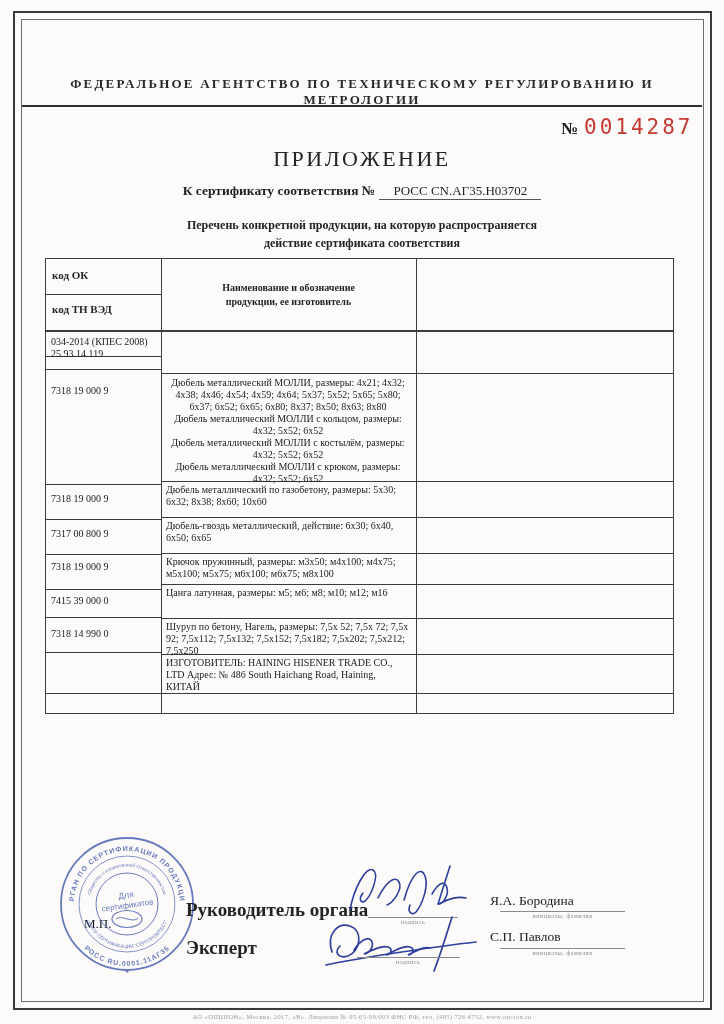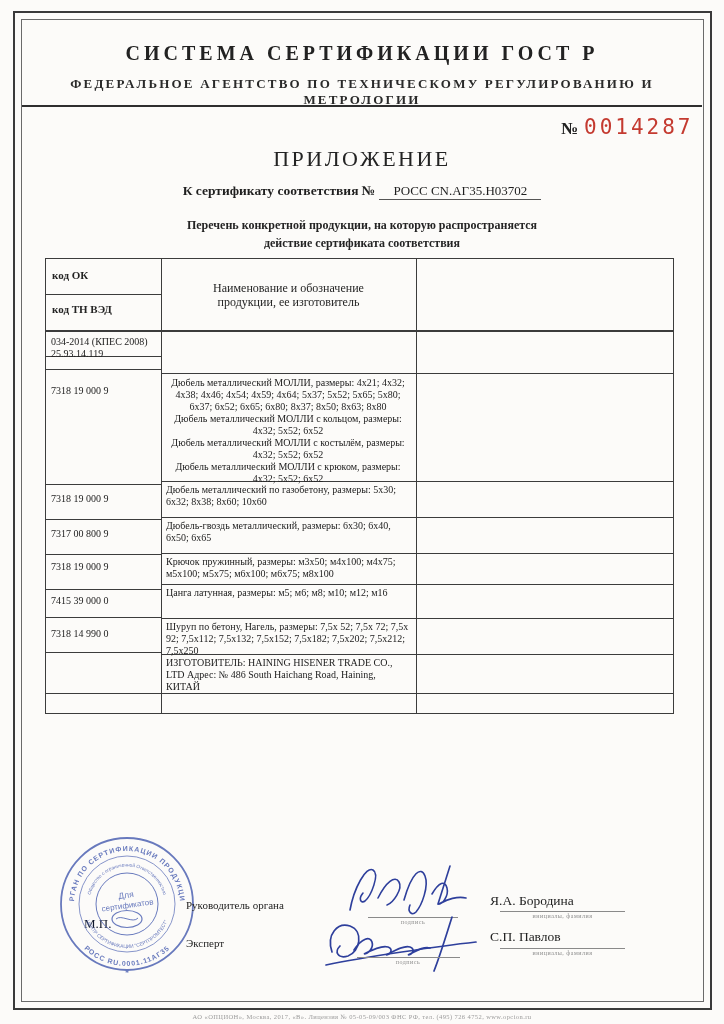--- a/index.html
+++ b/index.html
@@ -14,38 +14,37 @@
   .subtitle{font-weight:bold;font-size:13px;letter-spacing:2.2px;color:#2a2a2a;}
   .rule{position:absolute;background:#2e2e2e;}
   .doc-number-sym{font-size:17px;font-weight:bold;color:#222;}
   .doc-number-val{font-family:"DejaVu Sans Mono",monospace;font-size:21px;color:#c43a30;letter-spacing:3px;}
   .doc-title{font-weight:normal;font-size:22px;letter-spacing:2.5px;color:#232323;}
   .cert-label{font-size:13.5px;font-weight:600;}
   .cert-value{font-size:13px;border-bottom:1px solid #555;padding:0 14px 1px 14px;}
   .desc{font-weight:bold;font-size:12px;color:#242424;line-height:18px;}
   .tline{position:absolute;background:#3c3c3c;}
   .cell-hdr{font-weight:bold;font-size:11px;color:#242424;}
-  .cell-hdr2{font-weight:normal;font-size:12px;color:#242424;line-height:14px;}
+  .cell-hdr2{font-weight:bold;font-size:10px;color:#242424;line-height:14px;}
   .code{font-size:10px;color:#222;line-height:12px;}
   .prod{font-size:10px;color:#222;line-height:12px;}
-  .sig-label{font-weight:normal;font-size:11px;color:#242424;text-align:right;}
+  .sig-label{font-weight:bold;font-size:19px;color:#242424;text-align:right;}
   .mp{font-size:13px;color:#0f172a;}
   .thinline{position:absolute;background:#8a8a8a;height:1px;}
   .caption{font-size:6px;color:#8d8d8d;letter-spacing:.5px;text-align:center;}
   .name{font-size:13.5px;color:#222;}
   .footer{font-size:6.5px;color:#9a9a9a;letter-spacing:.4px;text-align:center;}
 </style>
 </head>
 <body>
 
 <div class="page">
   <div class="border-outer"></div>
   <div class="border-inner"></div>
 
-  <div class="abs center title" style="left:22px;top:42px;width:680px;">СИСТЕМА СЕРТИФИКАЦИИ ГОСТ Р</div>
   <div class="abs center subtitle" style="left:22px;top:76px;width:680px;">ФЕДЕРАЛЬНОЕ АГЕНТСТВО ПО ТЕХНИЧЕСКОМУ РЕГУЛИРОВАНИЮ И МЕТРОЛОГИИ</div>
   <div class="rule" style="left:22px;top:105px;width:680px;height:2px;"></div>
 
   <div class="abs doc-number-sym" style="left:561px;top:119px;">№</div>
   <div class="abs doc-number-val" style="left:584px;top:115px;">0014287</div>
 
   <div class="abs center doc-title" style="left:22px;top:146px;width:680px;">ПРИЛОЖЕНИЕ</div>
   <div class="abs center" style="left:22px;top:181px;width:680px;">
     <span class="cert-label">К сертификату соответствия №</span>
     <span class="cert-value">РОСС CN.АГ35.Н03702</span>
@@ -93,21 +92,21 @@
     <div class="abs code" style="left:5px;top:269px;">7317 00 800 9</div>
     <div class="abs code" style="left:5px;top:302px;">7318 19 000 9</div>
     <div class="abs code" style="left:5px;top:336px;">7415 39 000 0</div>
     <div class="abs code" style="left:5px;top:369px;text-align:right;">7318 14 990 0</div>
 
     <div class="abs prod pre" style="left:120px;top:118px;width:244px;text-align:center;">Дюбель металлический МОЛЛИ, размеры: 4х21; 4х32; 4х38; 4х46; 4х54; 4х59; 4х64; 5х37; 5х52; 5х65; 5х80; 6х37; 6х52; 6х65; 6х80; 8х37; 8х50; 8х63; 8х80
 Дюбель металлический МОЛЛИ с кольцом, размеры: 4х32; 5х52; 6х52
 Дюбель металлический МОЛЛИ с костылём, размеры: 4х32; 5х52; 6х52
 Дюбель металлический МОЛЛИ с крюком, размеры: 4х32; 5х52; 6х52</div>
     <div class="abs prod" style="left:120px;top:225px;width:244px;">Дюбель металлический по газобетону, размеры: 5х30; 6х32; 8х38; 8х60; 10х60</div>
-    <div class="abs prod" style="left:120px;top:261px;width:244px;">Дюбель-гвоздь металлический, размеры: 6х30; 6х40, 6х50; 6х65</div>
+    <div class="abs prod" style="left:120px;top:261px;width:244px;">Дюбель-гвоздь металлический, действие: 6х30; 6х40, 6х50; 6х65</div>
     <div class="abs prod" style="left:120px;top:297px;width:244px;">Крючок пружинный, размеры: м3х50; м4х100; м4х75; м5х100; м5х75; м6х100; м6х75; м8х100</div>
     <div class="abs prod" style="left:120px;top:328px;width:244px;">Цанга латунная, размеры: м5; м6; м8; м10; м12; м16</div>
     <div class="abs prod" style="left:120px;top:362px;width:244px;">Шуруп по бетону, Нагель, размеры: 7,5х 52; 7,5х 72; 7,5х 92; 7,5х112; 7,5х132; 7,5х152; 7,5х182; 7,5х202; 7,5х212; 7,5х250</div>
     <div class="abs prod" style="left:120px;top:398px;width:244px;">ИЗГОТОВИТЕЛЬ: HAINING HISENER TRADE CO., LTD Адрес: № 486 South Haichang Road, Haining, КИТАЙ</div>
   </div>
 
   <div class="abs mp" style="left:84px;top:916px;">М.П.</div>
 
   <svg class="abs" style="left:53px;top:830px;opacity:.88;" width="148" height="148" viewBox="0 0 148 148">
     <defs>

